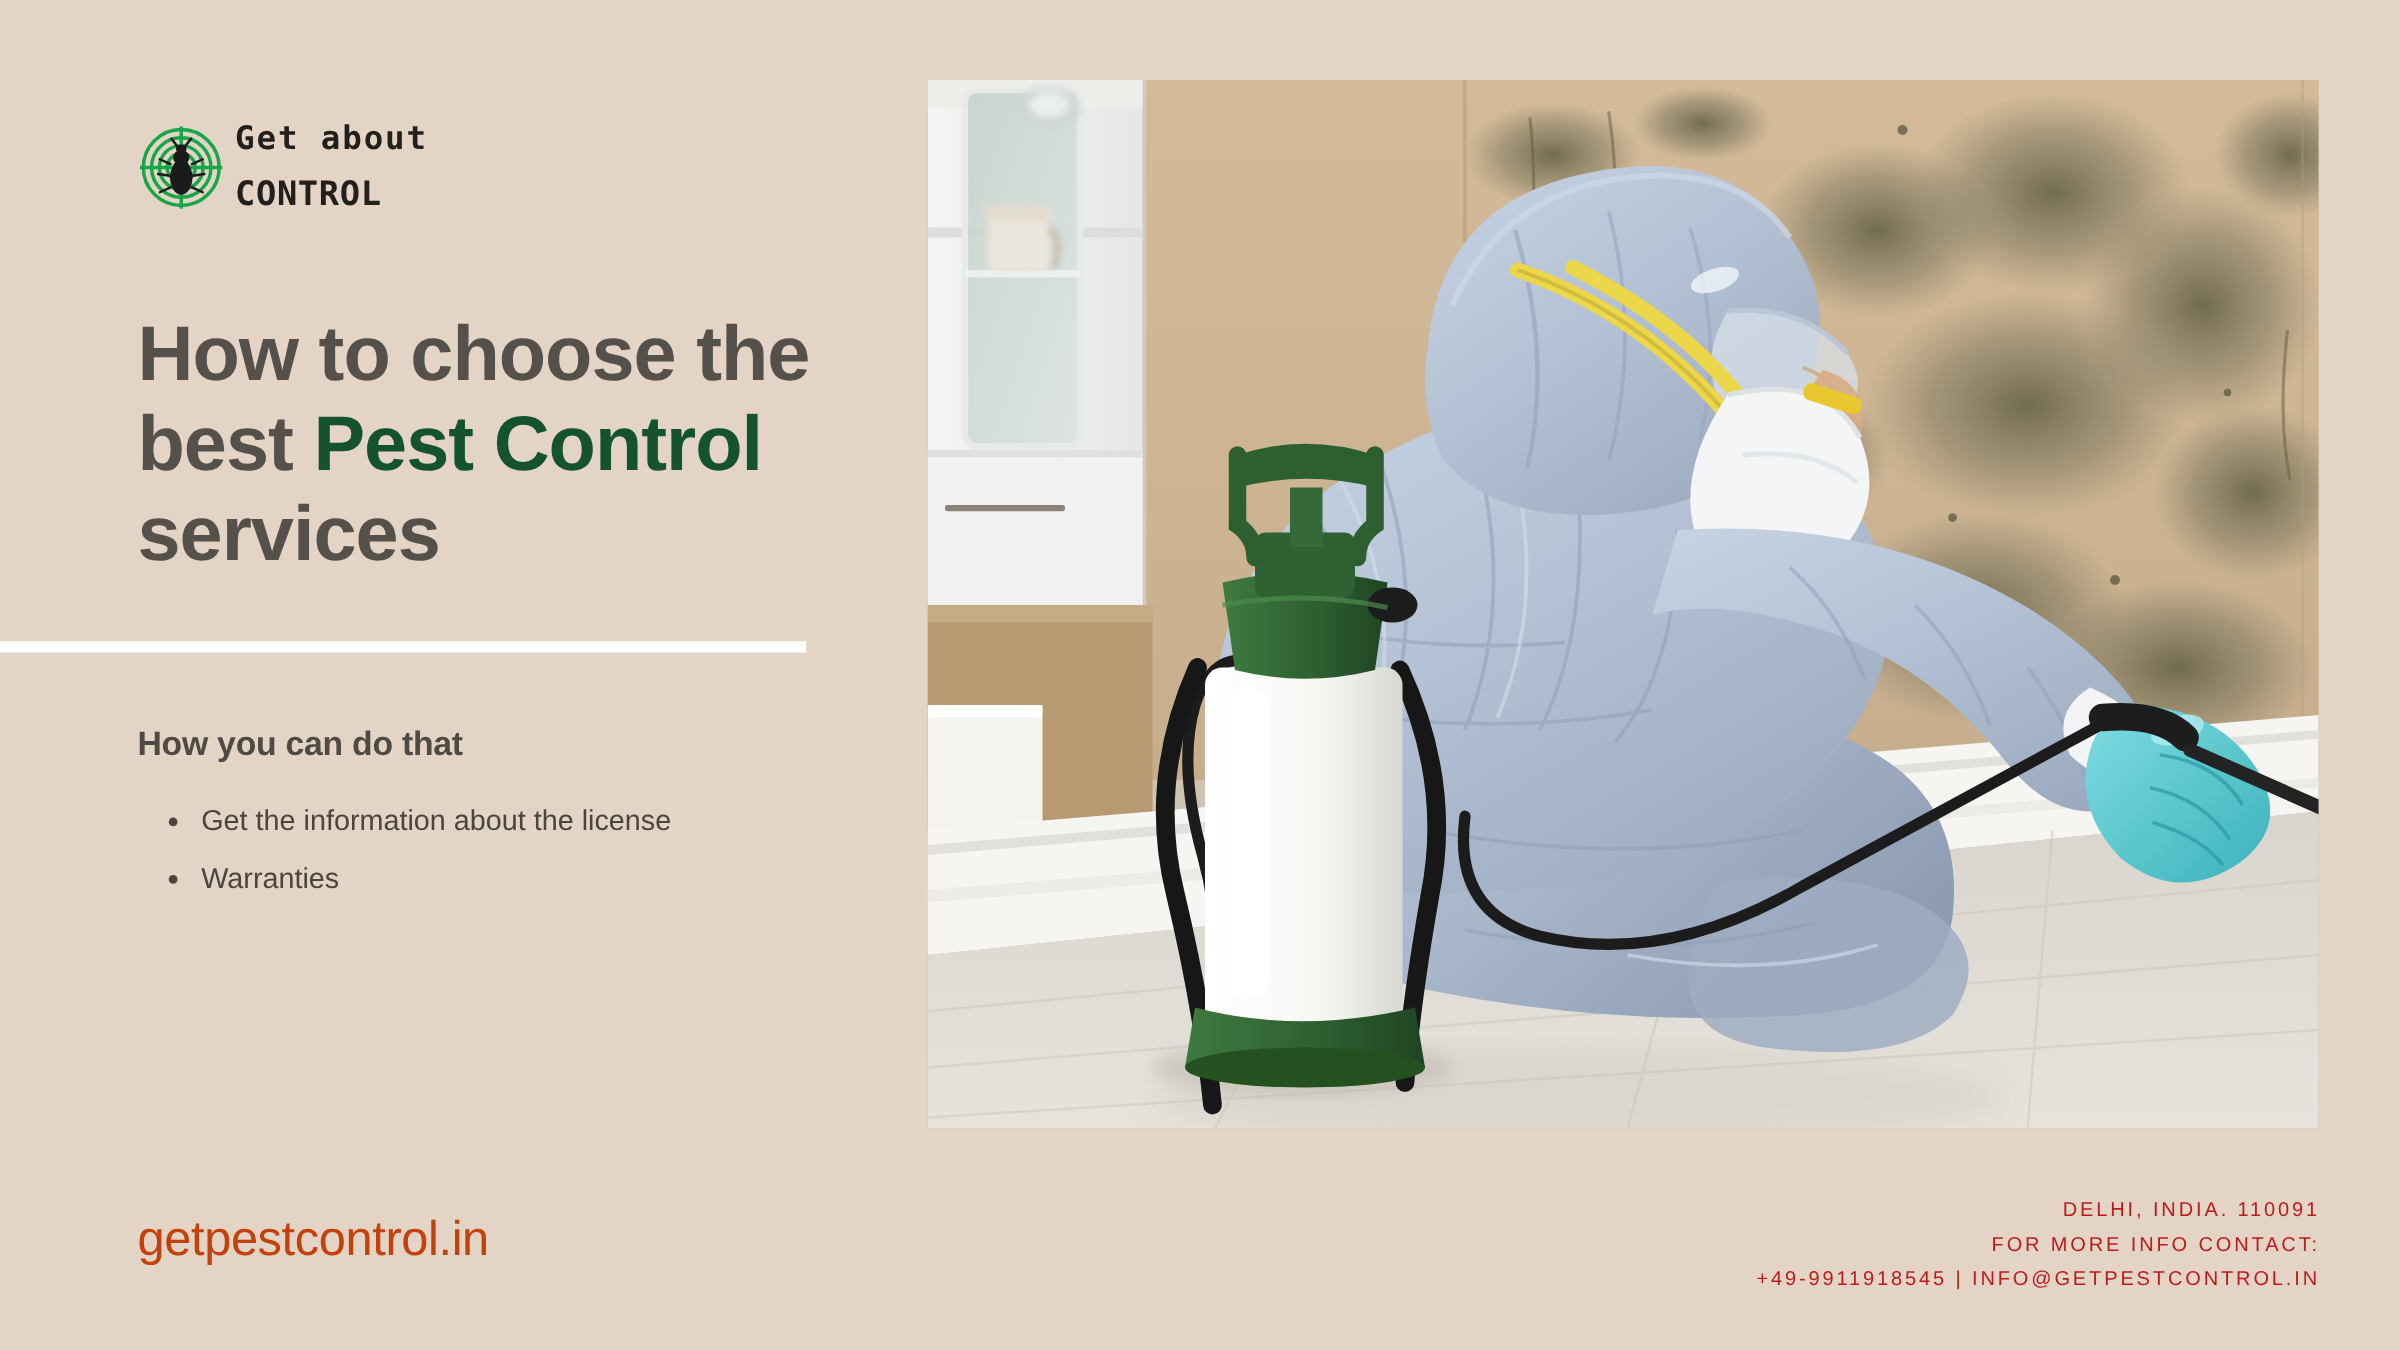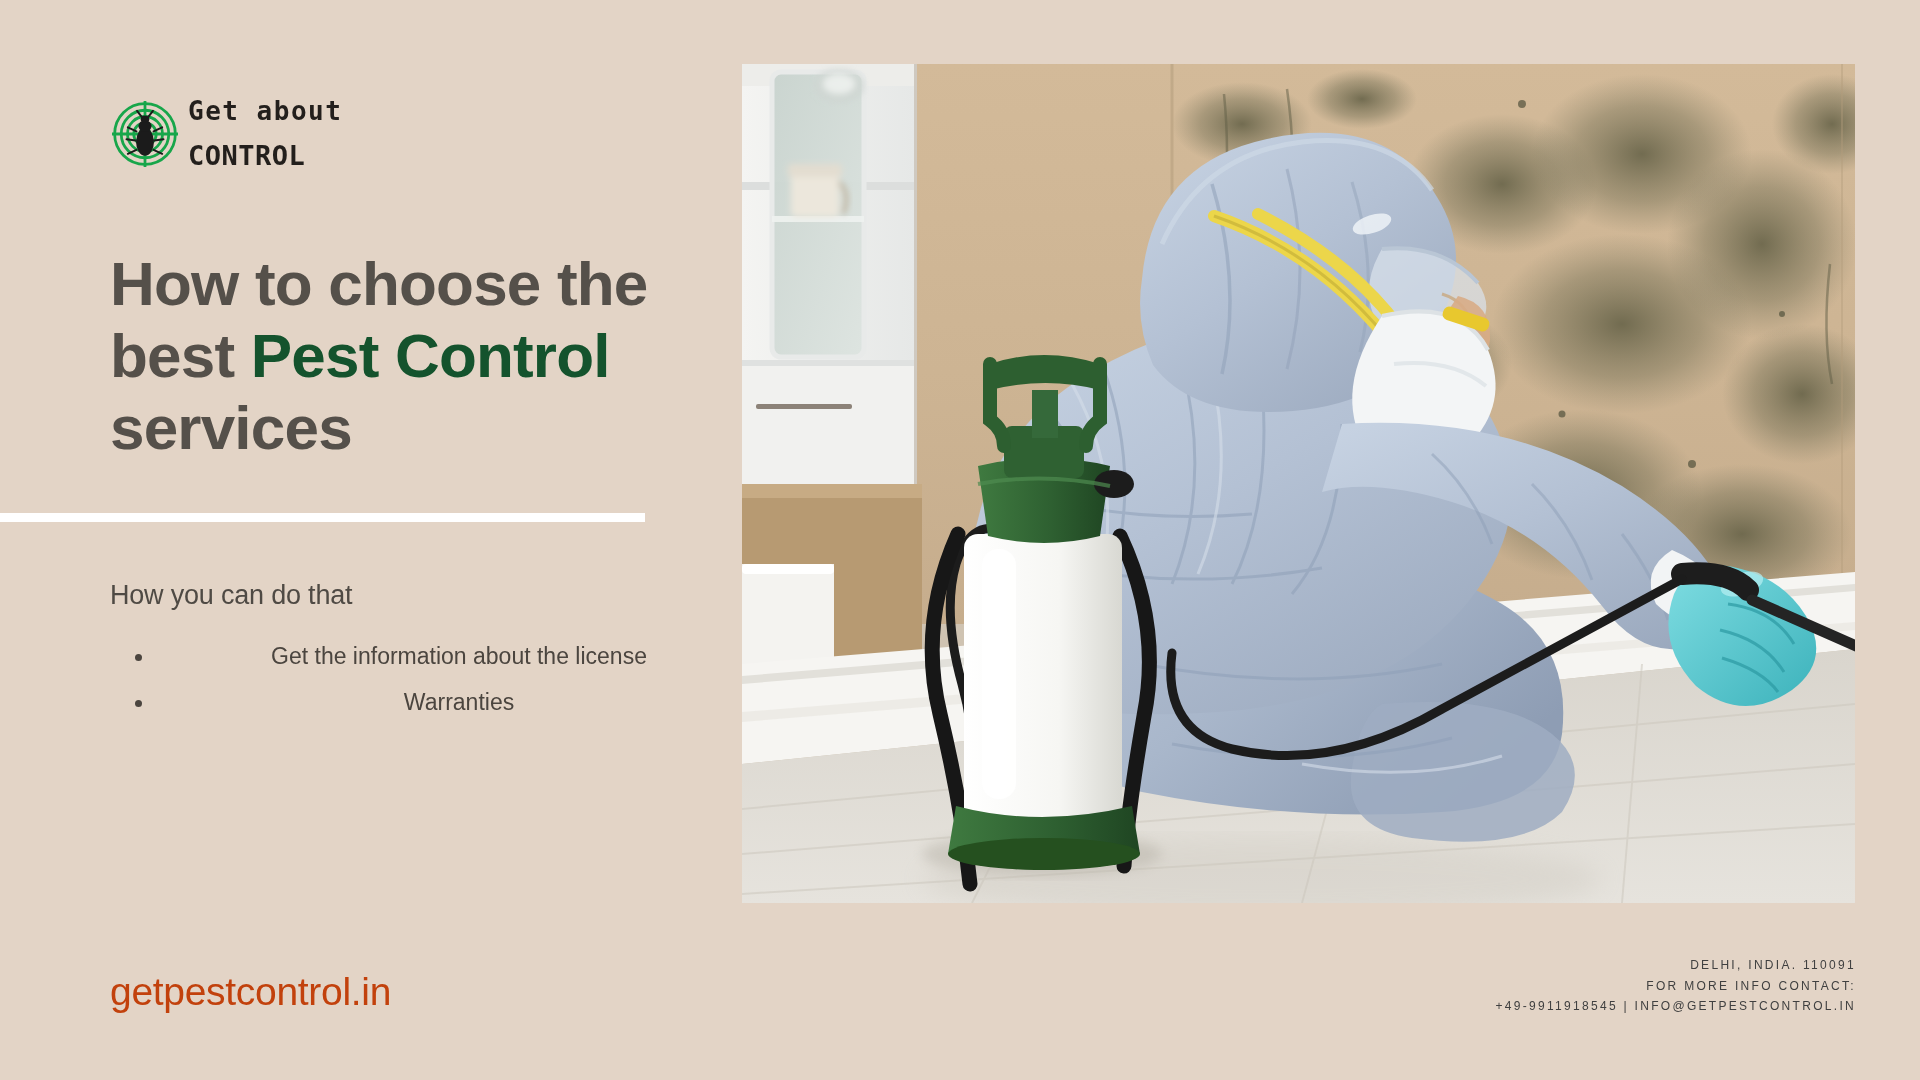--- a/index.html
+++ b/index.html
@@ -84,35 +84,34 @@
     height: 9px;
     background: #ffffff;
   }
 
   
   .subhead {
     position: absolute;
     left: 110px;
     top: 580px;
     font-size: 27px;
-    font-weight: 400;
+    font-weight: 700;
     color: #4f4a44;
     letter-spacing: -0.2px;
     margin: 0;
     text-align: right;
   }
   .bullets {
     position: absolute;
     left: 125px;
     top: 645px;
     margin: 0;
     padding: 0 0 0 32px;
     list-style: none;
     width: 600px;
-    text-align: center;
   }
   .bullets li {
     position: relative;
     font-size: 23px;
     color: #4b453f;
     line-height: 1.0;
     padding: 0 0 0 4px;
     margin: 0 0 23px 0;
     font-weight: 400;
   }
@@ -134,23 +133,23 @@
     top: 970px;
     font-size: 39px;
     color: #c2410c;
     letter-spacing: -0.3px;
   }
   .contact {
     position: absolute;
     right: 64px;
     top: 955px;
     text-align: right;
-    font-size: 12px;
+    font-size: 16px;
     letter-spacing: 2.3px;
-    color: #404040;
+    color: #b91c1c;
     line-height: 1.72;
     margin-left: 12px;
   }
   .contact div { white-space: nowrap; }
 
   
   .photo {
     position: absolute;
     left: 742px;
     top: 64px;

